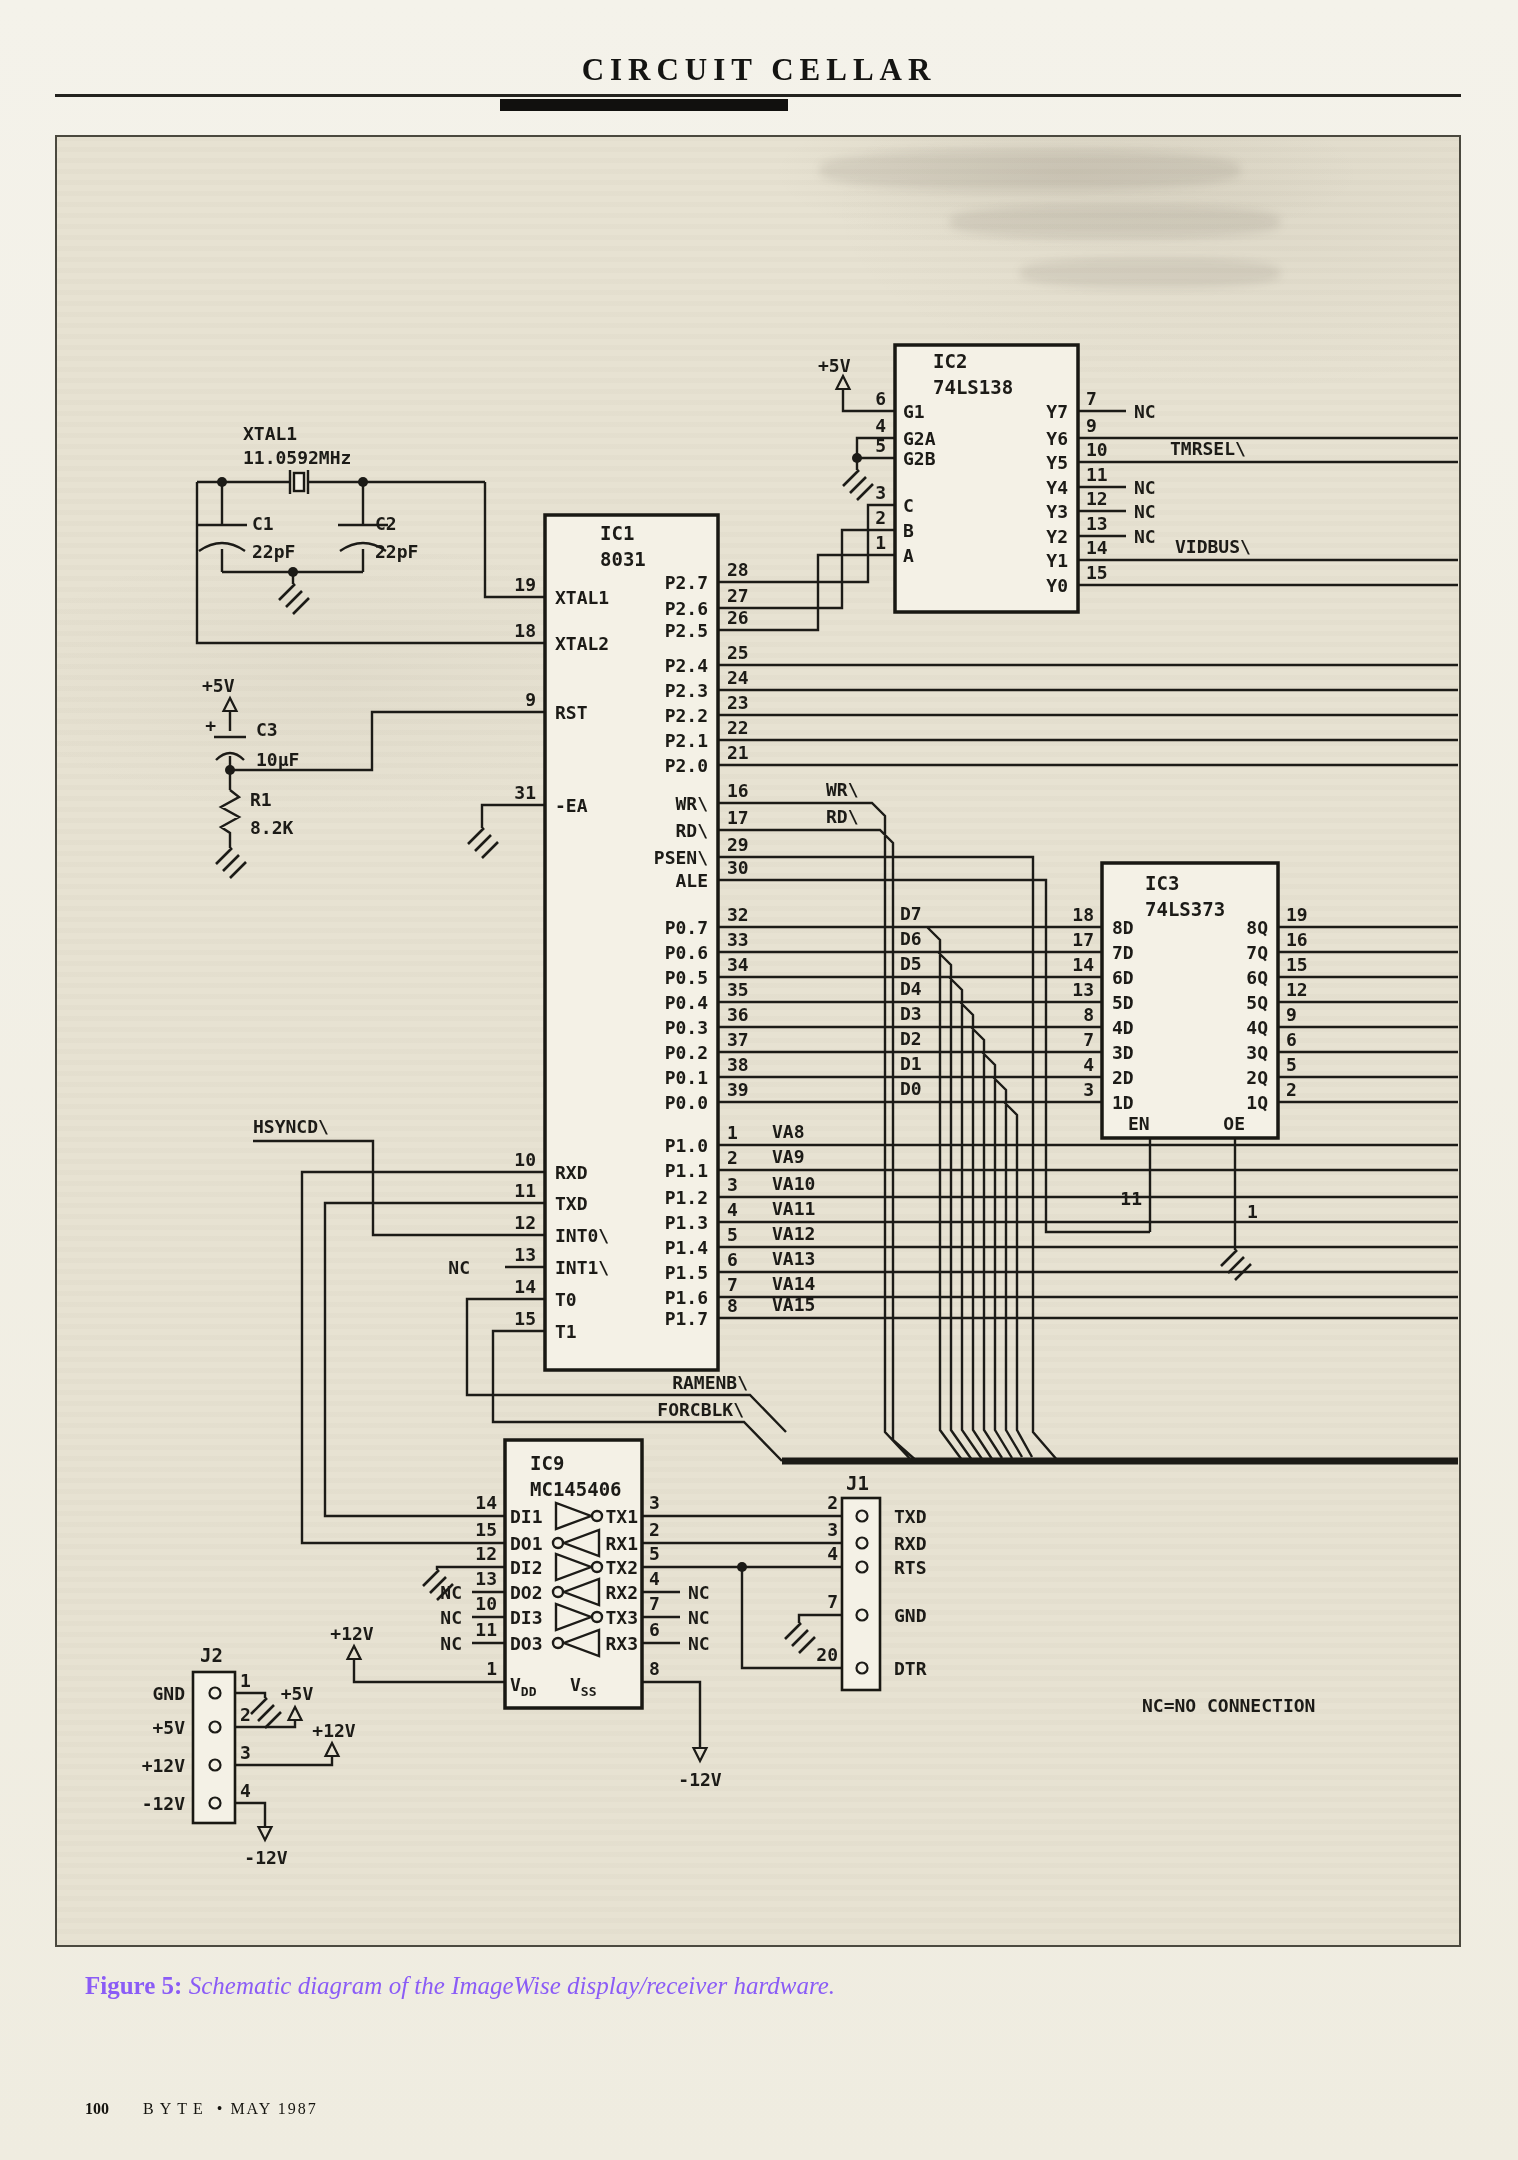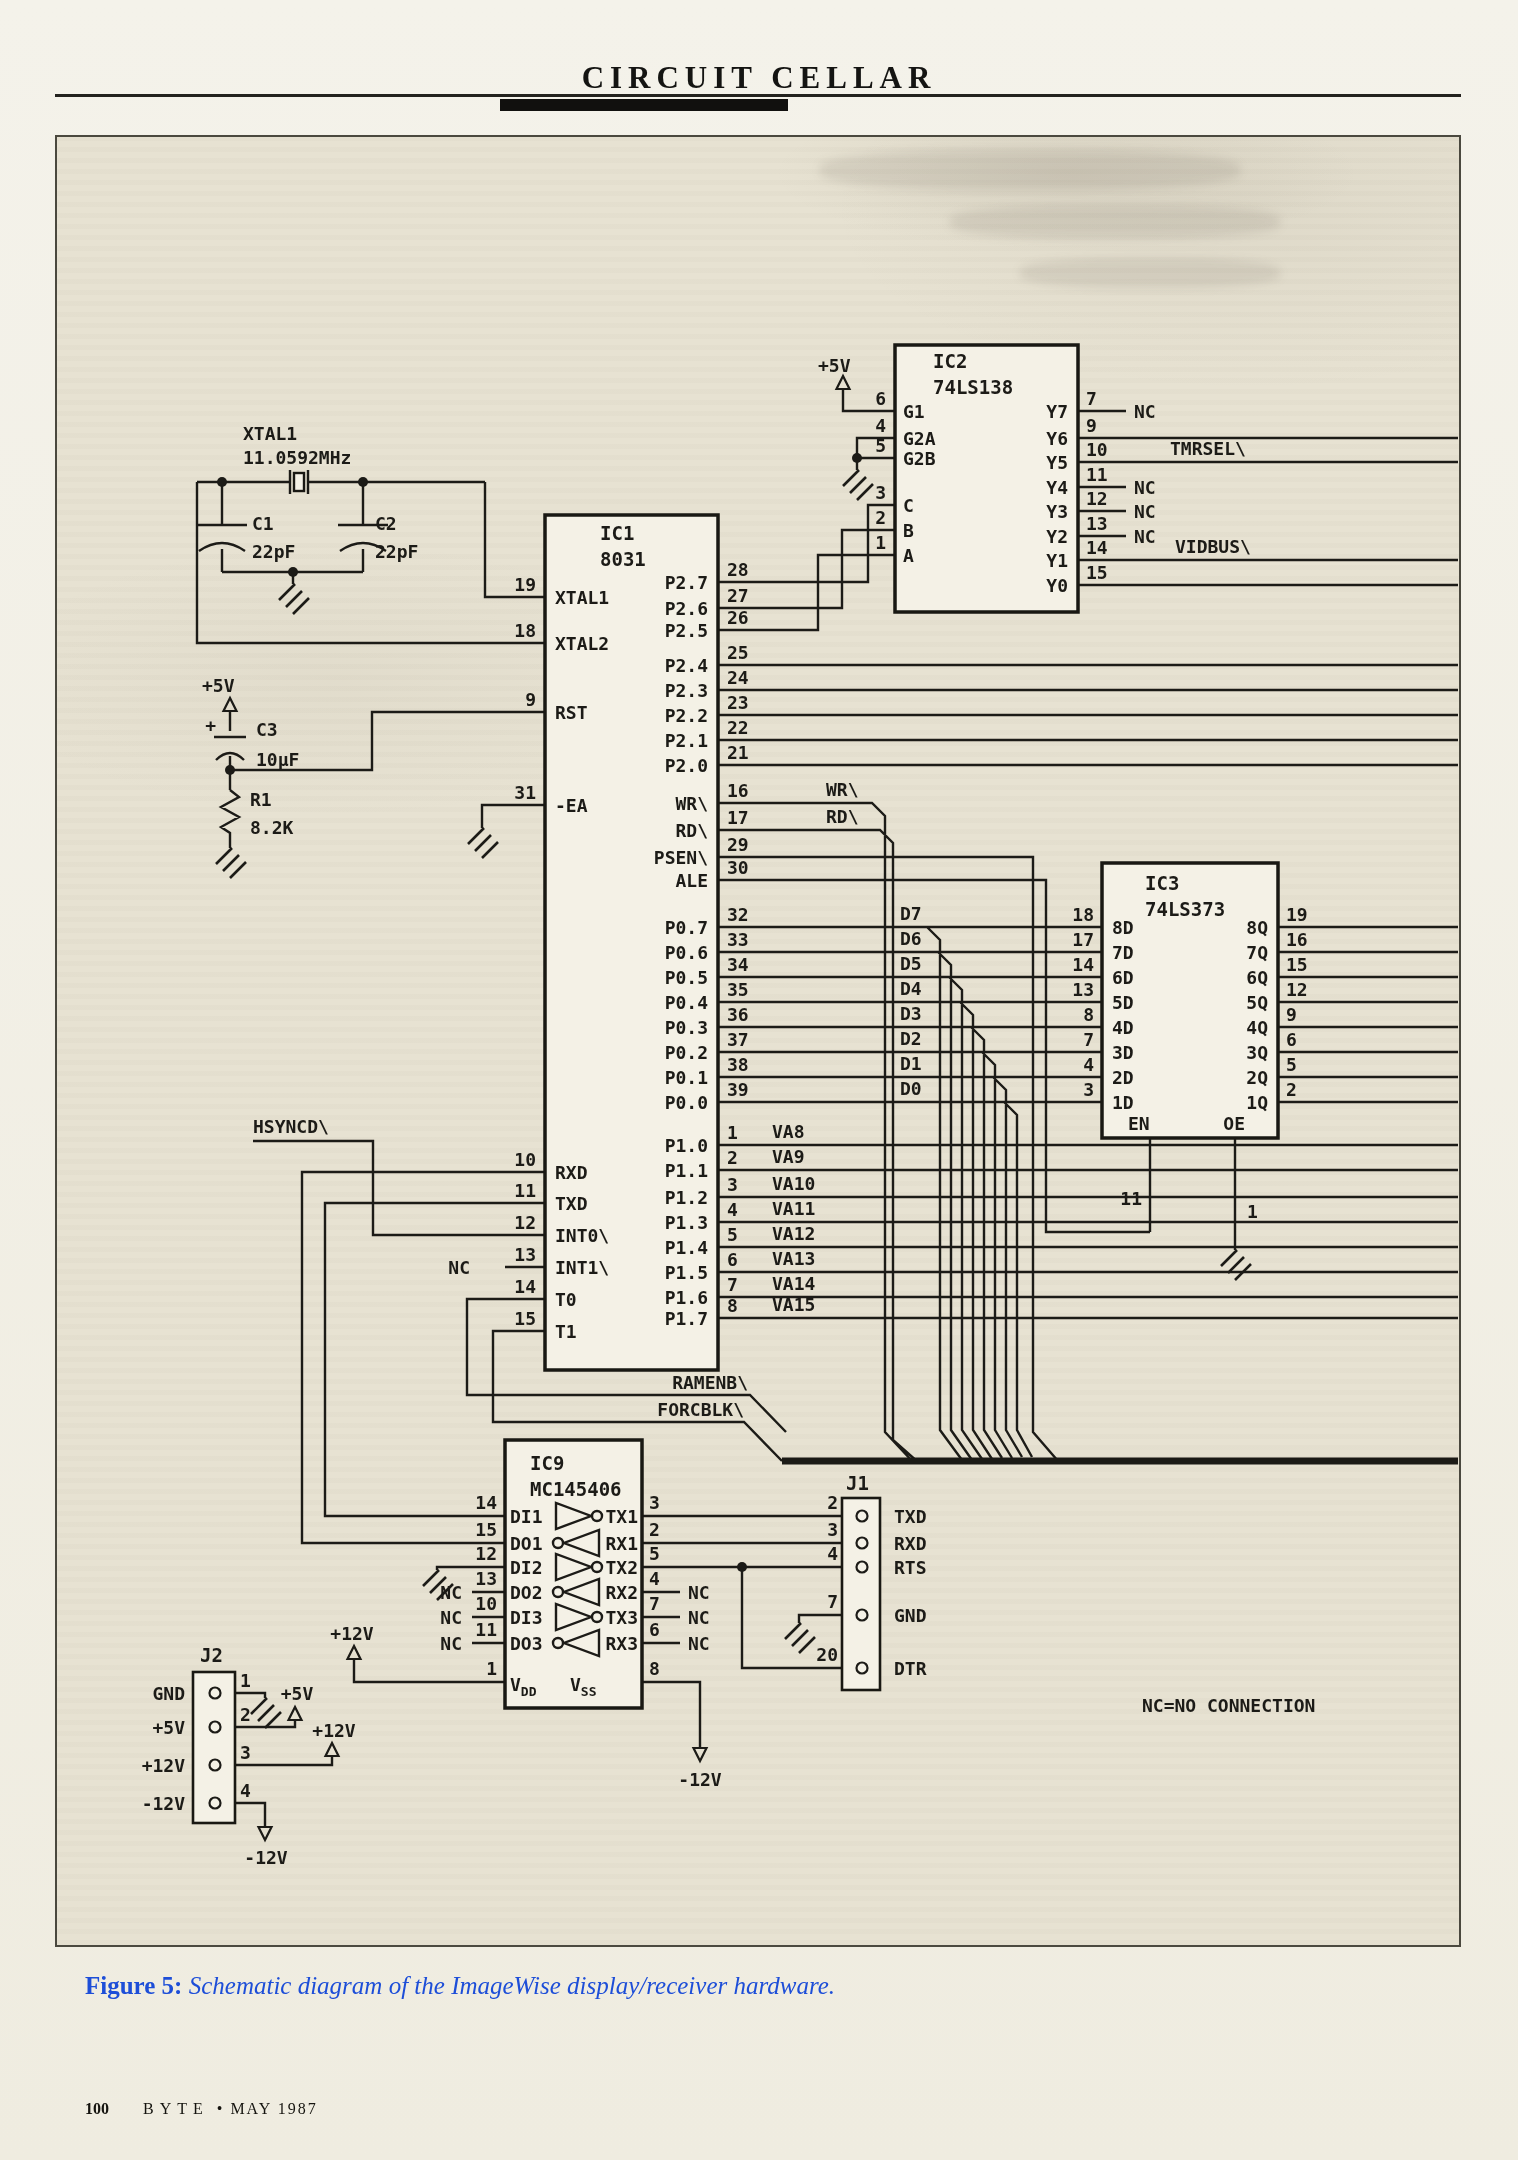--- a/index.html
+++ b/index.html
@@ -2,42 +2,42 @@
 <html><head>
 <meta charset="utf-8">
 <style>
   html,body{margin:0;padding:0;}
   body{
     width:1518px;height:2160px;position:relative;overflow:hidden;
     background:linear-gradient(#f4f2ea,#efece0);
     font-family:"Liberation Serif",serif;color:#1b1b17;
   }
   .hdr-title{
-    position:absolute;top:60px;left:0;width:100%;text-align:center;
+    position:absolute;top:52px;left:0;width:100%;text-align:center;
     font-size:31px;font-weight:700;letter-spacing:6px;color:#141412;
   }
   .hdr-rule{position:absolute;top:94px;left:55px;width:1406px;height:3px;background:#23221e;}
   .hdr-bar{position:absolute;top:99px;left:500px;width:288px;height:12px;background:#11100e;}
   .panel{
     position:absolute;top:135px;left:55px;width:1406px;height:1812px;
     background:
       radial-gradient(ellipse 420px 110px at 72% 2%, rgba(110,100,80,.10), transparent 70%),
       radial-gradient(ellipse 600px 260px at 85% 4%, rgba(110,100,80,.07), transparent 70%),
       radial-gradient(ellipse 500px 200px at 20% 30%, rgba(120,110,88,.05), transparent 70%),
       repeating-linear-gradient(0deg, rgba(90,80,60,.025) 0 5px, rgba(0,0,0,0) 5px 11px),
       #e7e2d2;
     border:2px solid #4a483e;box-sizing:border-box;
   }
   .sm{position:absolute;border-radius:40%;filter:blur(4px);background:rgba(80,72,55,.10);}
   svg{position:absolute;top:0;left:0;}
   svg text{font-family:"DejaVu Sans Mono",monospace;font-weight:700;font-size:18px;fill:#1c1b17;}
   svg text.rf{font-size:19px;}
   .e{text-anchor:end}.m{text-anchor:middle}
   .sub{font-size:13px;}
-  .cap{position:absolute;top:1972px;left:85px;font-size:25px;color:#1d4ed8;}
+  .cap{position:absolute;top:1972px;left:85px;font-size:25px;color:#8b5cf6;}
   .cap b{font-weight:700;}
   .cap i{font-style:italic;}
   .foot{position:absolute;top:2100px;left:85px;font-size:16px;color:#15140f;}
   .foot .pg{font-weight:700;margin-right:34px;}
   .foot .br{letter-spacing:6px;margin-right:8px;}
   .foot .tl{letter-spacing:2px;}
 </style>
 </head>
 <body>
 

